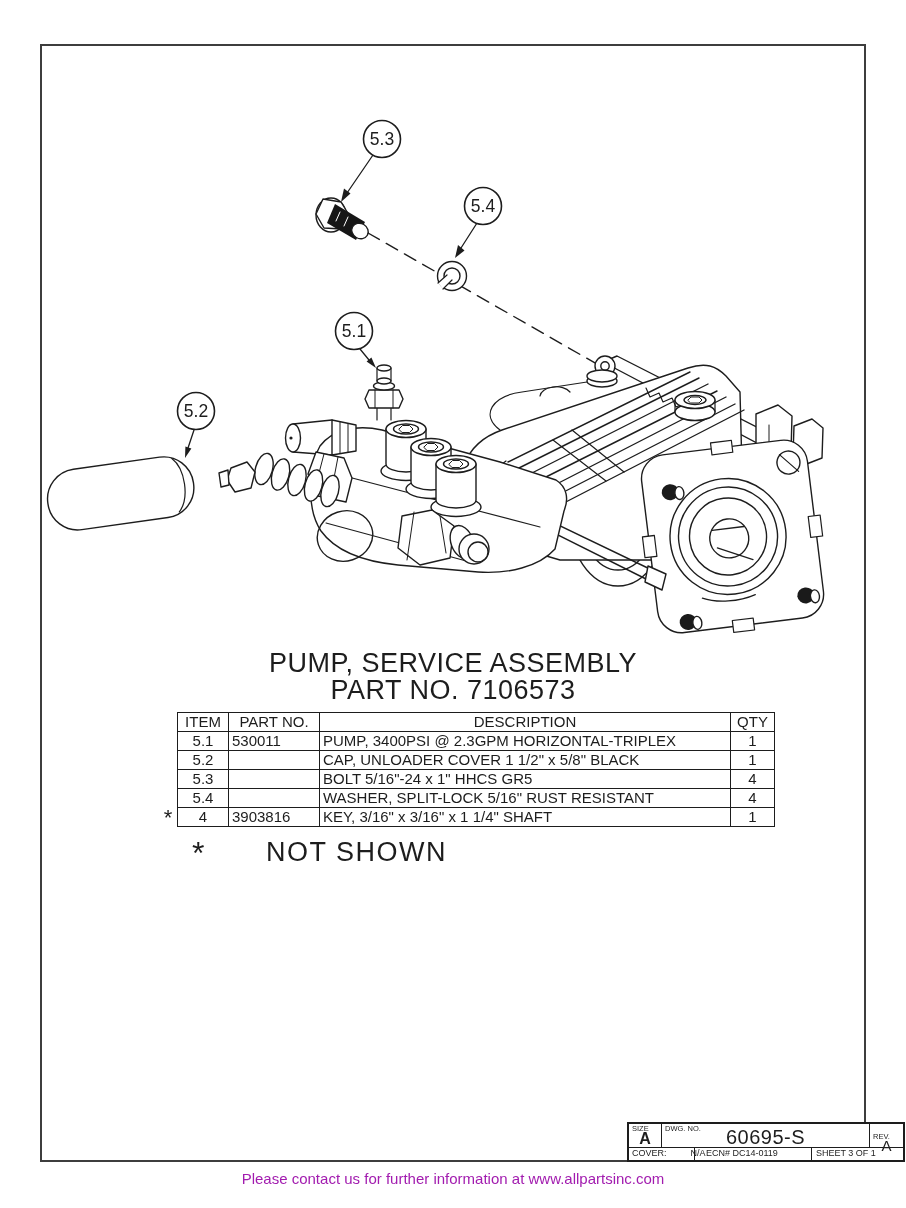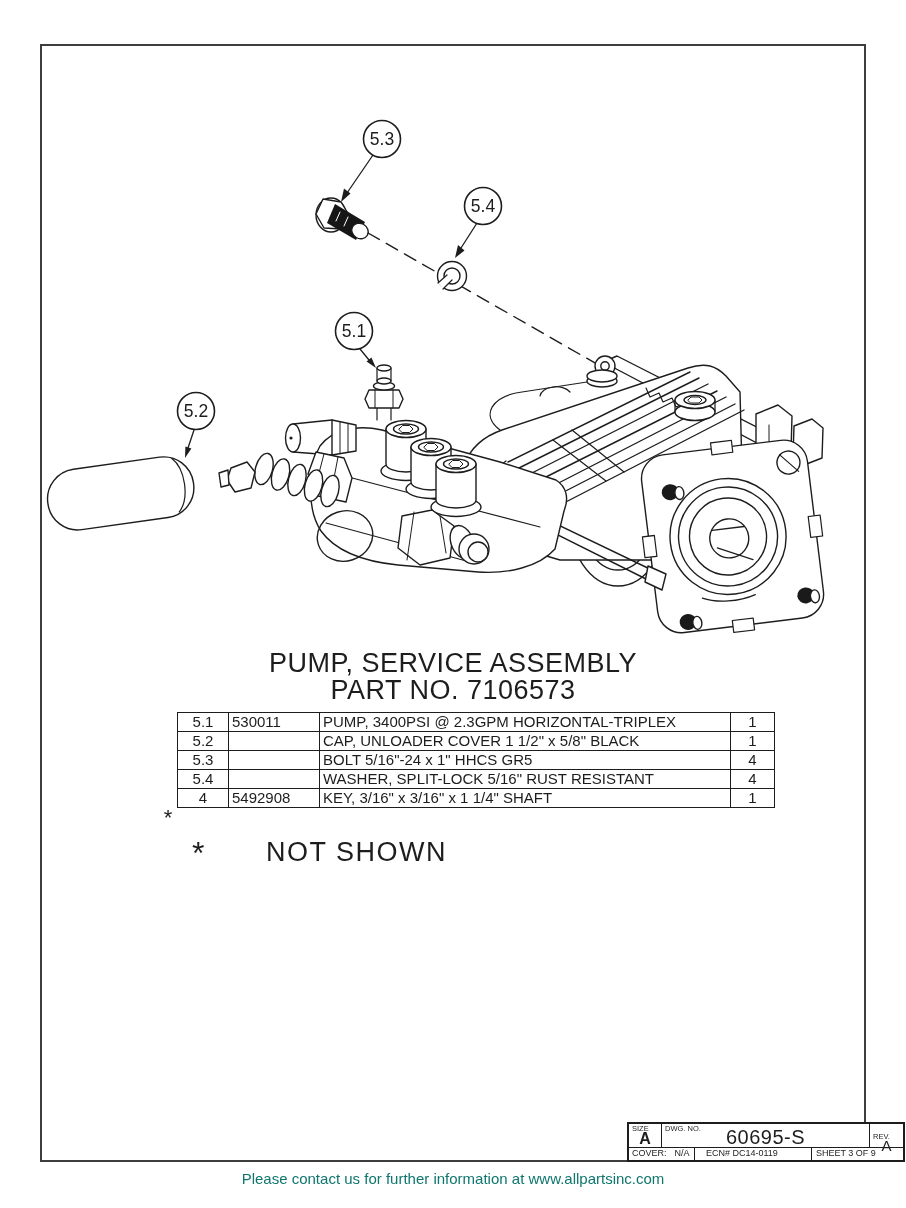--- a/index.html
+++ b/index.html
@@ -41,26 +41,26 @@
   .tb-row1{display:flex;flex:1;border-bottom:1.4px solid #1d1d1d;min-height:0;}
   .tb-row2{display:flex;height:12px;font-size:9px;line-height:11px;white-space:nowrap;}
   .tb-size{width:32px;border-right:1.4px solid #1d1d1d;}
   .tb-dwg{flex:1;border-right:1.4px solid #1d1d1d;}
   .tb-rev{width:33px;margin-top:8px;}
   .tb-lbl{font-size:7.5px;padding:1px 0 0 3px;line-height:7px;}
   .tb-size-val{font-size:16px;font-weight:bold;text-align:center;line-height:13px;}
   .tb-dwg-val{font-size:20px;text-align:center;line-height:15px;margin-top:-2px;letter-spacing:0.5px;}
   .tb-rev-val{font-size:15px;text-align:center;line-height:12px;}
   .tb-scale{width:62px;padding-left:3px;}
-  .tb-scale-val{margin-left:8px;}
+  .tb-scale-val{margin-left:24px;}
   .tb-ecn{width:105px;border-left:1.4px solid #1d1d1d;border-right:1.4px solid #1d1d1d;padding-left:11px;}
   .tb-sheet{flex:1;padding-left:4px;}
   .footer-note{
     position:absolute;left:0;top:1170px;width:906px;text-align:center;
-    font-size:15px;color:#0f766e;
+    font-size:15px;color:#a21caf;
   }
   .balloon-text{font-family:"Liberation Sans",sans-serif;font-size:17.5px;fill:#1d1d1d;}
 </style>
 </head>
 <body>
 
 <div class="frame"></div>
 
 <svg class="drawing-svg" width="906" height="1208" viewBox="0 0 906 1208">
   <g stroke="#1d1d1d" fill="none" stroke-width="1.4" stroke-linejoin="round" stroke-linecap="round">
@@ -244,20 +244,26 @@
       <text class="balloon-text" x="196" y="417" text-anchor="middle" stroke="none" fill="#1d1d1d">5.2</text>
     </g>
   </g>
 </svg>
 
 <div class="title-text" style="top:648px;">PUMP, SERVICE ASSEMBLY</div>
 <div class="title-text" style="top:675px;">PART NO. 7106573</div>
 
 <table class="parts-table">
   <tbody>
+      <tr>
+    <th class="col-item">ITEM</th>
+    <th class="col-part">PART NO.</th>
+    <th class="col-desc" style="text-align:center;">DESCRIPTION</th>
+    <th class="col-qty">QTY</th>
+  </tr>
   <tr>
     <td class="col-item">5.1</td>
     <td class="col-part">530011</td>
     <td class="col-desc">PUMP, 3400PSI @ 2.3GPM HORIZONTAL-TRIPLEX</td>
     <td class="col-qty">1</td>
   </tr>
   <tr>
     <td class="col-item">5.2</td>
     <td class="col-part"></td>
     <td class="col-desc">CAP, UNLOADER COVER 1 1/2" x 5/8" BLACK</td>
@@ -270,21 +276,21 @@
     <td class="col-qty">4</td>
   </tr>
   <tr>
     <td class="col-item">5.4</td>
     <td class="col-part"></td>
     <td class="col-desc">WASHER, SPLIT-LOCK 5/16" RUST RESISTANT</td>
     <td class="col-qty">4</td>
   </tr>
   <tr>
     <td class="col-item">4</td>
-    <td class="col-part">5492908</td>
+    <td class="col-part">3903816</td>
     <td class="col-desc">KEY, 3/16" x 3/16" x 1 1/4" SHAFT</td>
     <td class="col-qty">1</td>
   </tr>
 </tbody>
   </table>
 <div class="row-marker">*</div>
 
 <div class="notshown-star">*</div>
 <div class="notshown-label">NOT SHOWN</div>
 
@@ -301,17 +307,17 @@
     <div class="tb-rev">
       <div class="tb-lbl">REV.</div>
       <div class="tb-rev-val">A</div>
     </div>
   </div>
   <div class="tb-row2">
     <div class="tb-scale">
       <span>COVER:</span><span class="tb-scale-val">N/A</span>
     </div>
     <div class="tb-ecn">ECN# DC14-0119</div>
-    <div class="tb-sheet">SHEET 3 OF 9</div>
+    <div class="tb-sheet">SHEET 3 OF 1</div>
   </div>
 </div>
 
 <div class="footer-note">Please contact us for further information at www.allpartsinc.com</div>
 
 </body></html>

